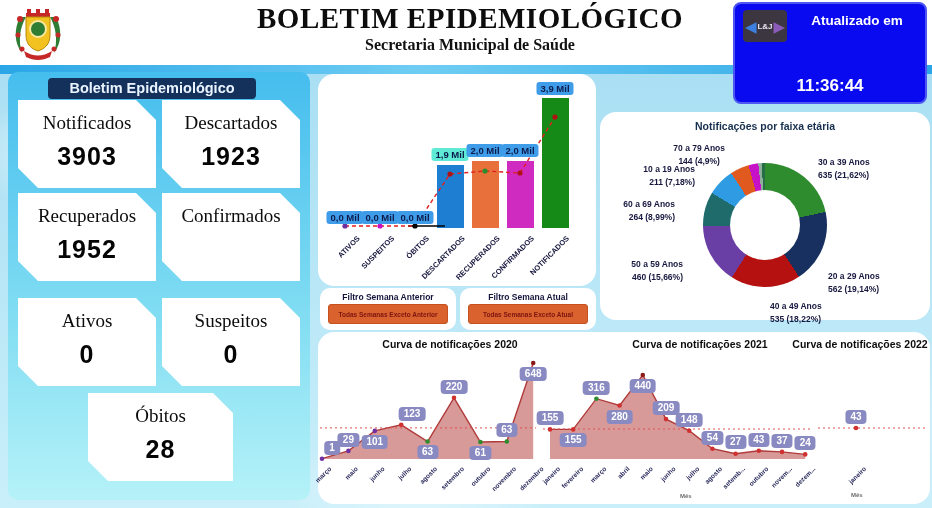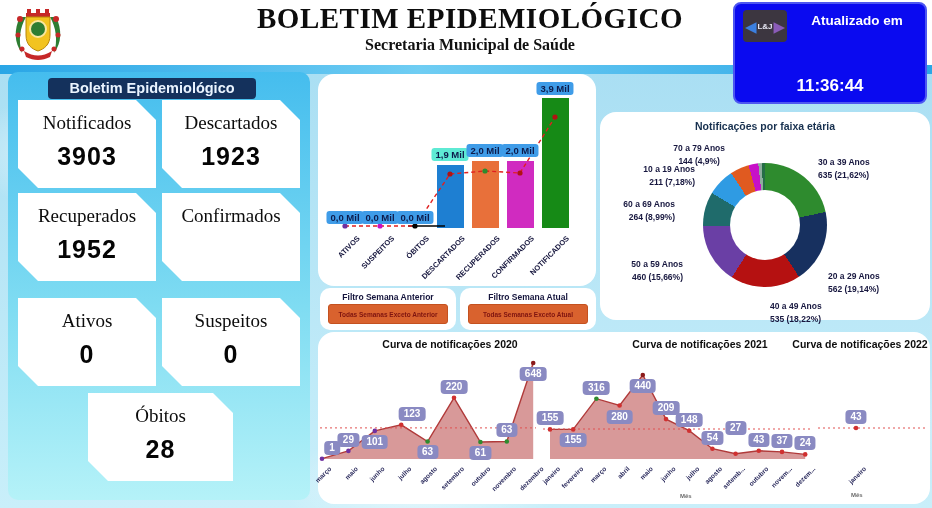--- a/index.html
+++ b/index.html
@@ -286,21 +286,21 @@
       <div class="cv-xlab" style="right: 390.8px; top: 133px;">dezembro</div>
       <div class="curve-title" style="left: 382px;">Curva de notificações 2021</div>
       <div class="pt-chip" style="left: 232px; top: 79.4091px;">155</div>
       <div class="pt-chip" style="left: 255.2px; top: 101.409px;">155</div>
       <div class="pt-chip" style="left: 278.4px; top: 48.6727px;">316</div>
       <div class="pt-chip" style="left: 301.6px; top: 77.5455px;">280</div>
       <div class="pt-chip" style="left: 324.8px; top: 47px;">440</div>
       <div class="pt-chip" style="left: 348px; top: 69.1px;">209</div>
       <div class="pt-chip" style="left: 371.2px; top: 80.7455px;">148</div>
       <div class="pt-chip" style="left: 394.4px; top: 98.6909px; text-align: right;">54</div>
-      <div class="pt-chip" style="left: 417.6px; top: 89px;">27</div>
+      <div class="pt-chip" style="left: 417.6px; top: 103px;">27</div>
       <div class="pt-chip" style="left: 440.8px; top: 100.791px;">43</div>
       <div class="pt-chip" style="left: 464px; top: 101.936px; text-align: right;">37</div>
       <div class="pt-chip" style="left: 487.2px; top: 104.418px;">24</div>
       <div class="cv-xlab" style="right: 374px; top: 133px;">janeiro</div>
       <div class="cv-xlab" style="right: 350.8px; top: 133px;">fevereiro</div>
       <div class="cv-xlab" style="right: 327.6px; top: 133px;">março</div>
       <div class="cv-xlab" style="right: 304.4px; top: 133px;">abril</div>
       <div class="cv-xlab" style="right: 281.2px; top: 133px;">maio</div>
       <div class="cv-xlab" style="right: 258px; top: 133px;">junho</div>
       <div class="cv-xlab" style="right: 234.8px; top: 133px;">julho</div>

